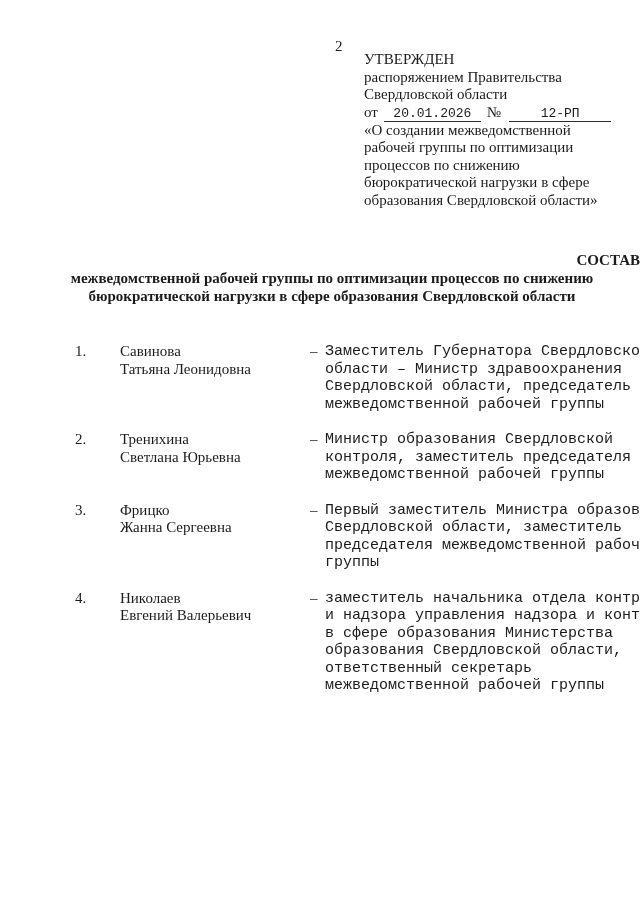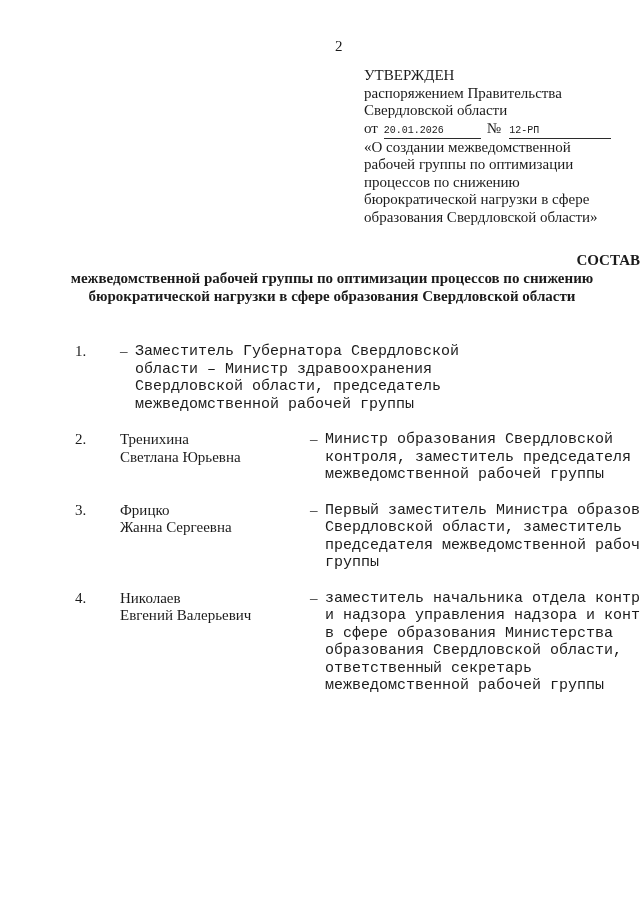--- a/index.html
+++ b/index.html
@@ -21,34 +21,35 @@
   .ml { white-space: pre-line; }
 
   .page-number {
     position: absolute;
     top: 38px;
     left: 335px;
   }
 
   .approval-block {
     position: absolute;
-    top: 67px;
+    top: 51px;
     left: 364px;
     width: 252px;
   }
   .ot-line {
     display: flex;
     align-items: baseline;
     white-space: nowrap;
   }
   .blank {
     display: inline-block;
     border-bottom: 1px solid #2b2b2b;
+    text-align: center;
     font-family: "Liberation Mono", monospace;
-    font-size: 10px;
+    font-size: 13px;
     height: 16px;
   }
   .blank-date { width: 97px; margin-left: 6px; margin-right: 6px; }
   .blank-number { width: 102px; margin-left: 8px; }
 
   .doc-title {
     position: absolute;
     top: 252px;
     left: 0;
     width: 100%;
@@ -108,20 +109,22 @@
   </div>
 
   <div class="doc-title">СОСТАВ</div>
   <div class="doc-subtitle ml">межведомственной рабочей группы по оптимизации процессов по снижению
 бюрократической нагрузки в сфере образования Свердловской области</div>
 
   <div class="roster">
 
     <div class="roster-row">
       <div class="col-num">1.</div>
+      <div class="col-name">Савинова
+Татьяна Леонидовна</div>
       <div class="col-dash">–</div>
       <div class="col-pos">Заместитель Губернатора Свердловской
 области – Министр здравоохранения
 Свердловской области, председатель
 межведомственной рабочей группы</div>
     </div>
 
     <div class="roster-row">
       <div class="col-num">2.</div>
       <div class="col-name">Тренихина

